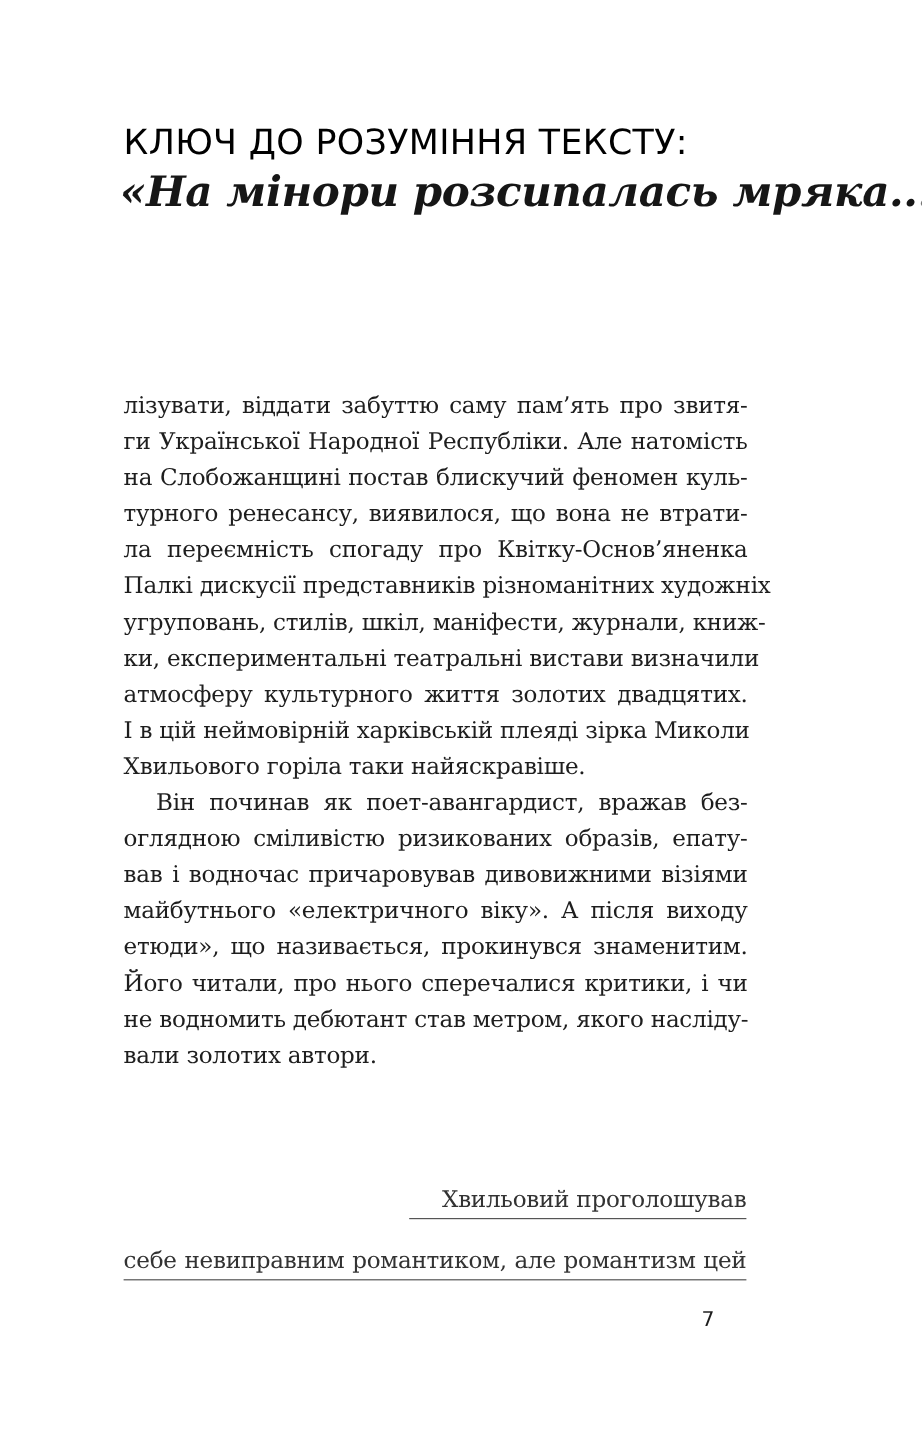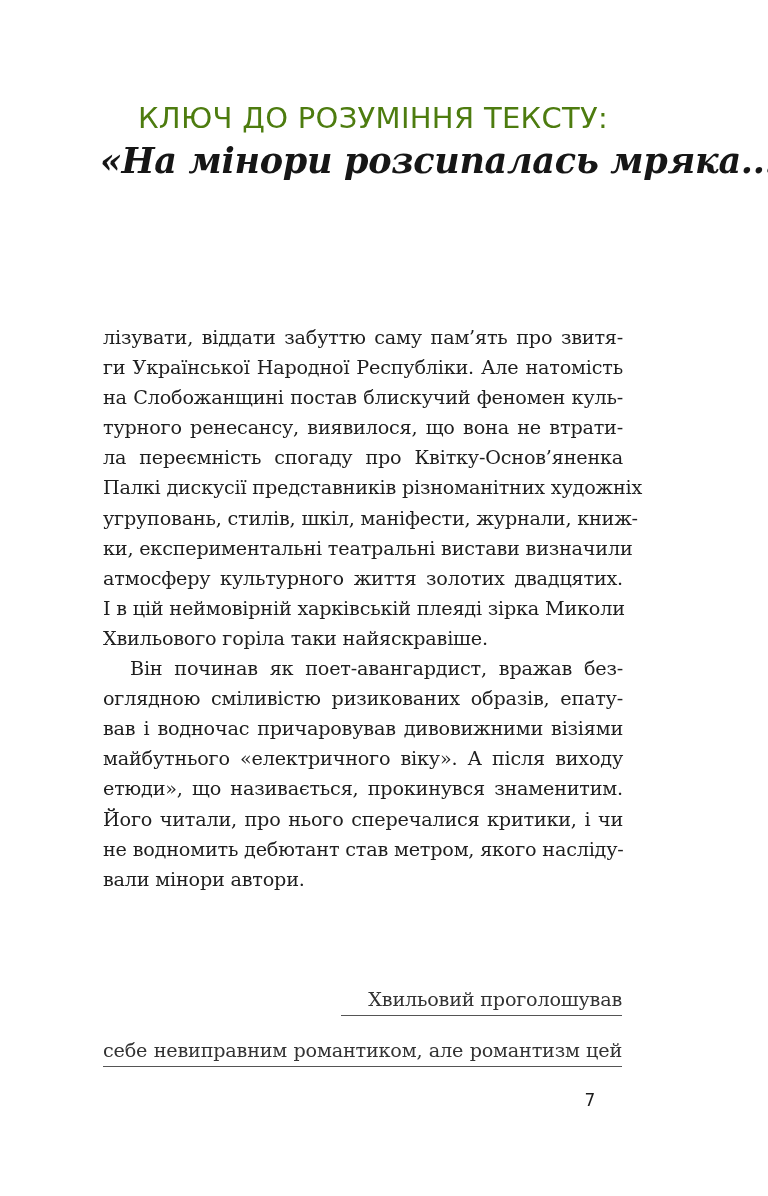--- a/index.html
+++ b/index.html
@@ -1,23 +1,22 @@
 <!DOCTYPE html>
 <html><head>
 <meta charset="utf-8">
 <style>
   html, body { margin: 0; padding: 0; background: #ffffff; }
   body { width: 768px; height: 1196px; position: relative; overflow: hidden; color: #1c1c1c; }
   .page { position: absolute; left: 0; top: 0; width: 768px; height: 1196px; background: #fff; }
   .title {
     position: absolute; left: 103px; top: 100px; width: 540px;
     font-family: "DejaVu Sans", sans-serif; font-weight: normal;
-    font-size: 29px; letter-spacing: 0.3px; line-height: 36px; margin: 0; color: #4d7c0f;
+    font-size: 29px; letter-spacing: 0.3px; line-height: 36px; margin: 0; color: #000000;
     white-space: nowrap;
-    text-align: center;
   }
   .subtitle {
     position: absolute; left: 100px; top: 142px; width: 560px;
     font-family: "DejaVu Serif", serif; font-style: italic;
     font-size: 35px; line-height: 38px; margin: 0; color: #161616; white-space: nowrap;
     letter-spacing: -0.3px;
   }
   .body-text {
     position: absolute; left: 103px; top: 323px; width: 520px;
     font-family: "DejaVu Serif", serif; font-size: 19.2px; line-height: 30.1px;
@@ -62,21 +61,21 @@
       <span class="line last">Хвильового горіла таки найяскравіше.</span>
     </div>
     <div>
       <span class="line indent">Він починав як поет-авангардист, вражав без-</span>
       <span class="line">оглядною сміливістю ризикованих образів, епату-</span>
       <span class="line">вав і водночас причаровував дивовижними візіями</span>
       <span class="line">майбутнього «електричного віку». А після виходу</span>
       <span class="line">етюди», що називається, прокинувся знаменитим.</span>
       <span class="line">Його читали, про нього сперечалися критики, і чи</span>
       <span class="line">не водномить дебютант став метром, якого насліду-</span>
-      <span class="line last">вали мінори автори.</span>
+      <span class="line last">вали золотих автори.</span>
     </div>
   </div>
 
   <div class="pullquote">
     <span class="pq-line first">Хвильовий проголошував</span>
     <span class="pq-line second">себе невиправним романтиком, але романтизм цей</span>
   </div>
 
   <div class="page-number">7</div>
 </div>

